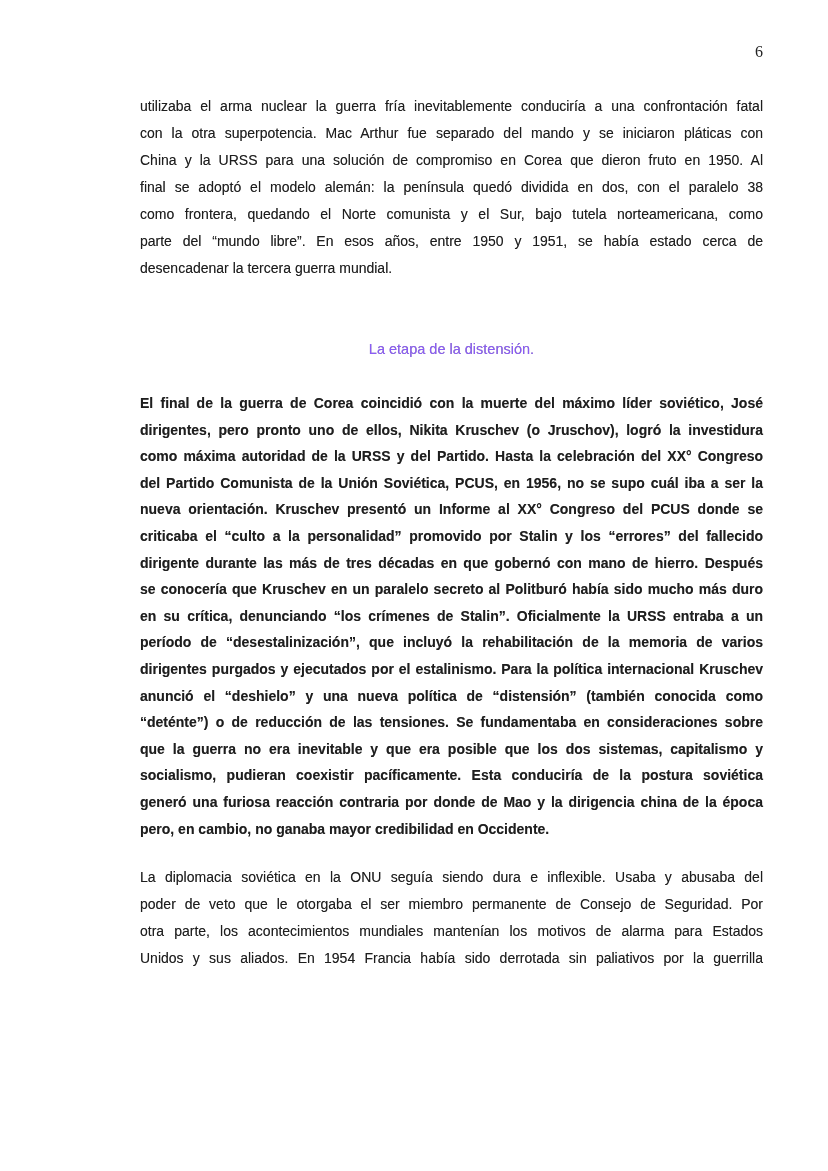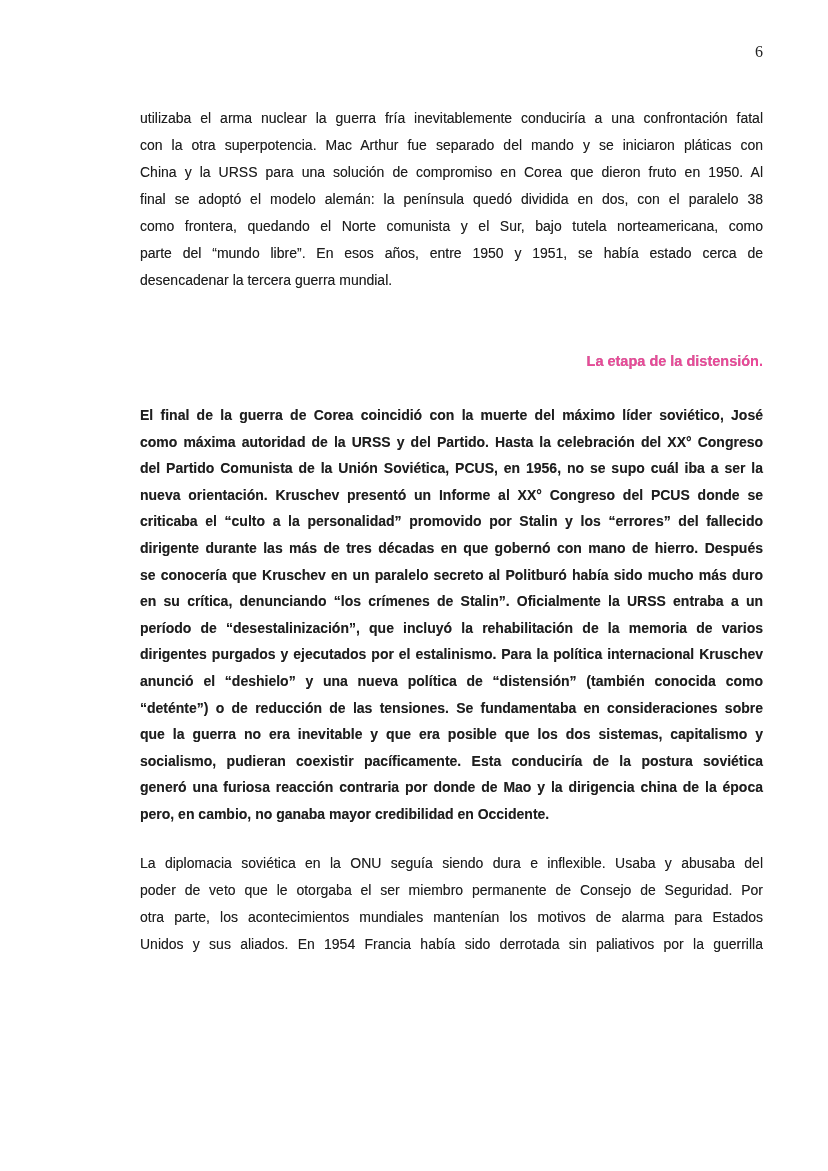--- a/index.html
+++ b/index.html
@@ -25,21 +25,21 @@
     top: 43px;
     left: 140px;
     width: 623px;
     text-align: right;
     font-family: "Liberation Serif", serif;
     font-size: 16px;
     color: #242424;
   }
   .content {
     position: absolute;
-    top: 105px;
+    top: 93px;
     left: 140px;
     width: 623px;
   }
   .para {
     font-size: 14px;
     line-height: 27px;
     margin: 0;
     text-shadow: 0 0 0.4px rgba(20,20,20,0.45);
   }
   #p2 { line-height: 26.6px; font-weight: bold; }
@@ -50,23 +50,23 @@
     text-justify: inter-word;
     white-space: normal;
   }
   .tline.last-left {
     text-align-last: left;
   }
   .heading {
     margin: 54px 0 27px 0;
     font-size: 14.5px;
     line-height: 27px;
-    font-weight: bold;
-    text-align: right;
-    color: #ec4899;
+    font-weight: normal;
+    text-align: center;
+    color: #8b5cf6;
     text-shadow: 0 0 0.4px rgba(20,20,20,0.45);
   }
 </style>
 </head>
 <body>
 
 <div class="page">
   <div class="page-number">6</div>
 
   <div class="content">
@@ -77,20 +77,21 @@
         <div class="tline">final se adoptó el modelo alemán: la península quedó dividida en dos, con el paralelo 38</div>
         <div class="tline">como frontera, quedando el Norte comunista y el Sur, bajo tutela norteamericana, como</div>
         <div class="tline">parte del “mundo libre”. En esos años, entre 1950 y 1951, se había estado cerca de</div>
         <div class="tline last-left">desencadenar la tercera guerra mundial.</div>
       </div>
 
     <div class="heading">La etapa de la distensión.</div>
 
     <div class="para" id="p2">
         <div class="tline">El final de la guerra de Corea coincidió con la muerte del máximo líder soviético, José</div>
+        <div class="tline">dirigentes, pero pronto uno de ellos, Nikita Kruschev (o Jruschov), logró la investidura</div>
         <div class="tline">como máxima autoridad de la URSS y del Partido. Hasta la celebración del XX° Congreso</div>
         <div class="tline">del Partido Comunista de la Unión Soviética, PCUS, en 1956, no se supo cuál iba a ser la</div>
         <div class="tline">nueva orientación. Kruschev presentó un Informe al XX° Congreso del PCUS donde se</div>
         <div class="tline">criticaba el “culto a la personalidad” promovido por Stalin y los “errores” del fallecido</div>
         <div class="tline">dirigente durante las más de tres décadas en que gobernó con mano de hierro. Después</div>
         <div class="tline">se conocería que Kruschev en un paralelo secreto al Politburó había sido mucho más duro</div>
         <div class="tline">en su crítica, denunciando “los crímenes de Stalin”. Oficialmente la URSS entraba a un</div>
         <div class="tline">período de “desestalinización”, que incluyó la rehabilitación de la memoria de varios</div>
         <div class="tline">dirigentes purgados y ejecutados por el estalinismo. Para la política internacional Kruschev</div>
         <div class="tline">anunció el “deshielo” y una nueva política de “distensión” (también conocida como</div>

